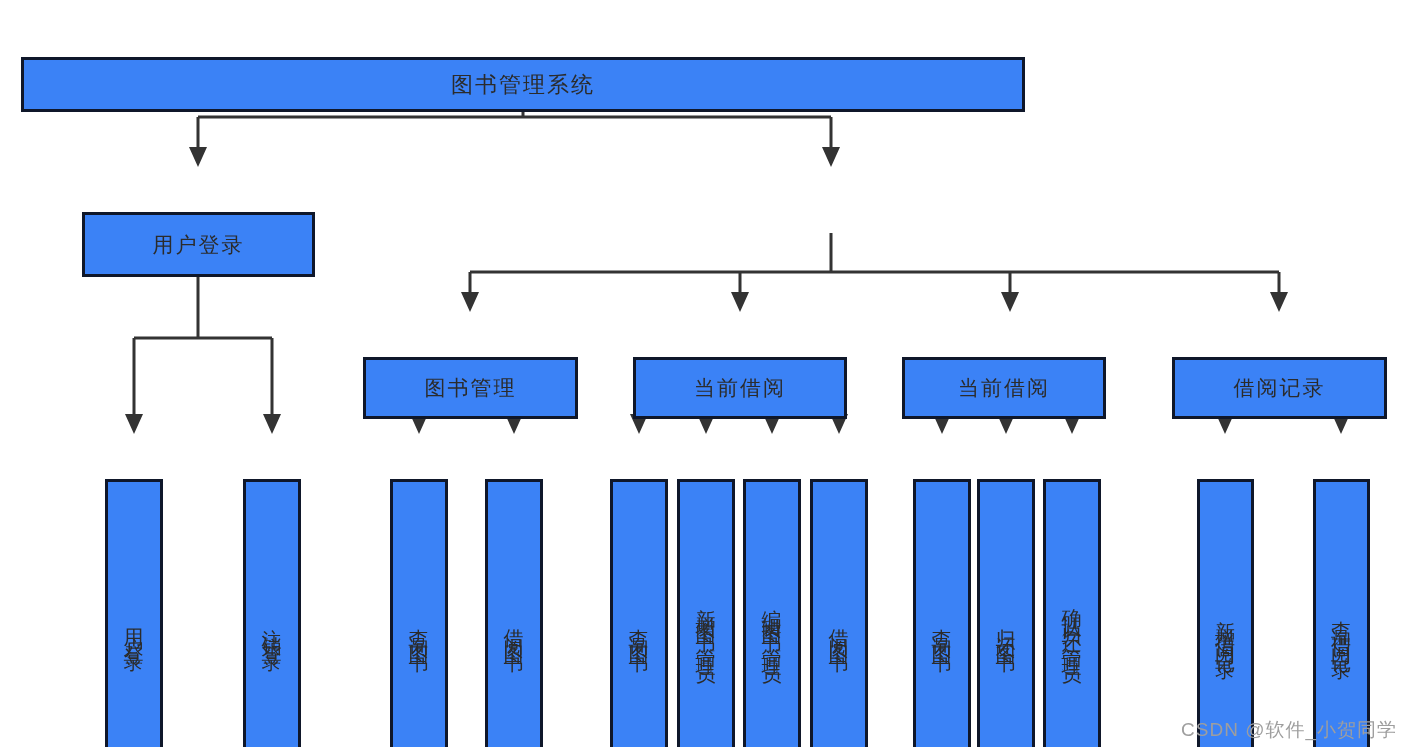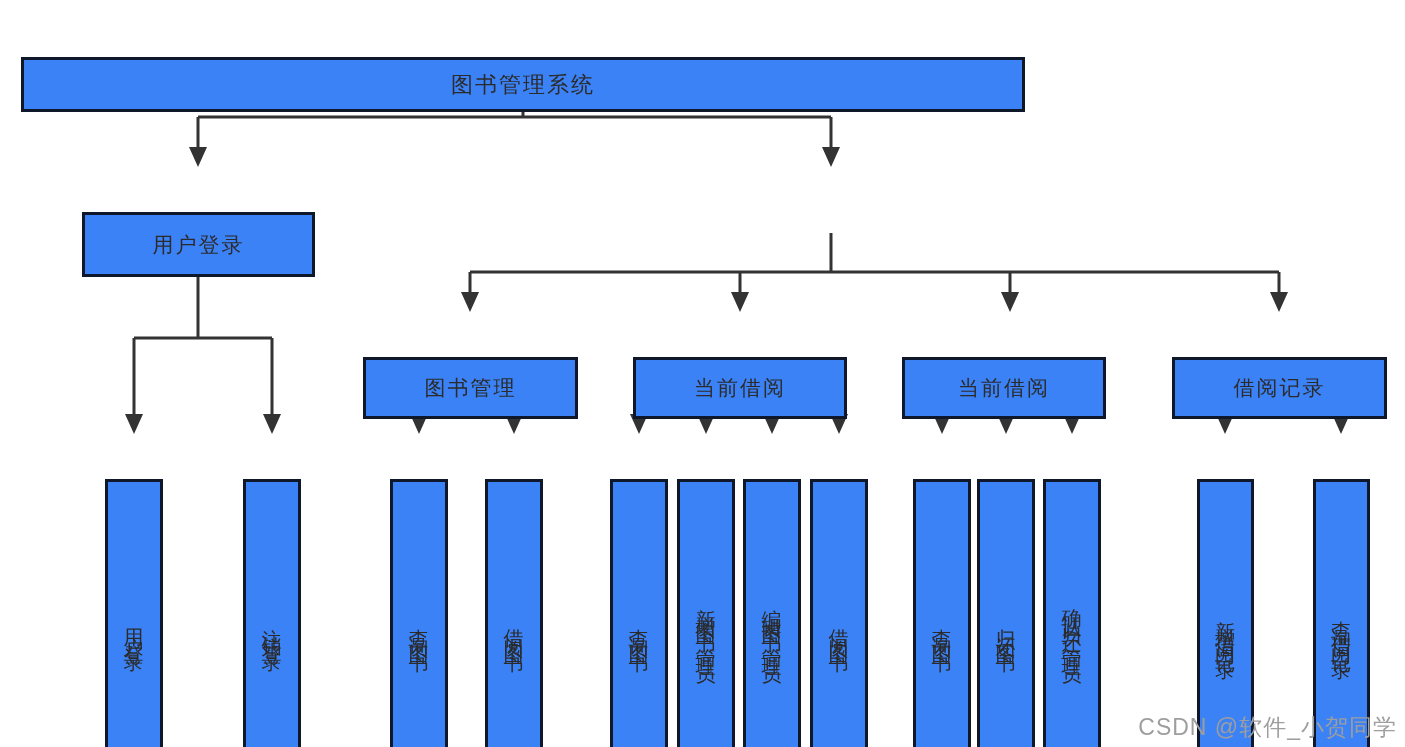--- a/index.html
+++ b/index.html
@@ -29,21 +29,21 @@
     writing-mode:vertical-rl;
     text-orientation:mixed;
     font-size:20px;
     letter-spacing:8px;
     line-height:1;
     border-width:3px;
   }
   .watermark{
     position:absolute;
     right:8px;bottom:4px;
-    font-size:23px;
+    font-size:19px;
     color:#9e9e9e;
     letter-spacing:1px;
     z-index:5;
     font-family:"Liberation Sans","DejaVu Sans",sans-serif;
   }
 </style>
 </head>
 <body>
 
 <div class="canvas">

